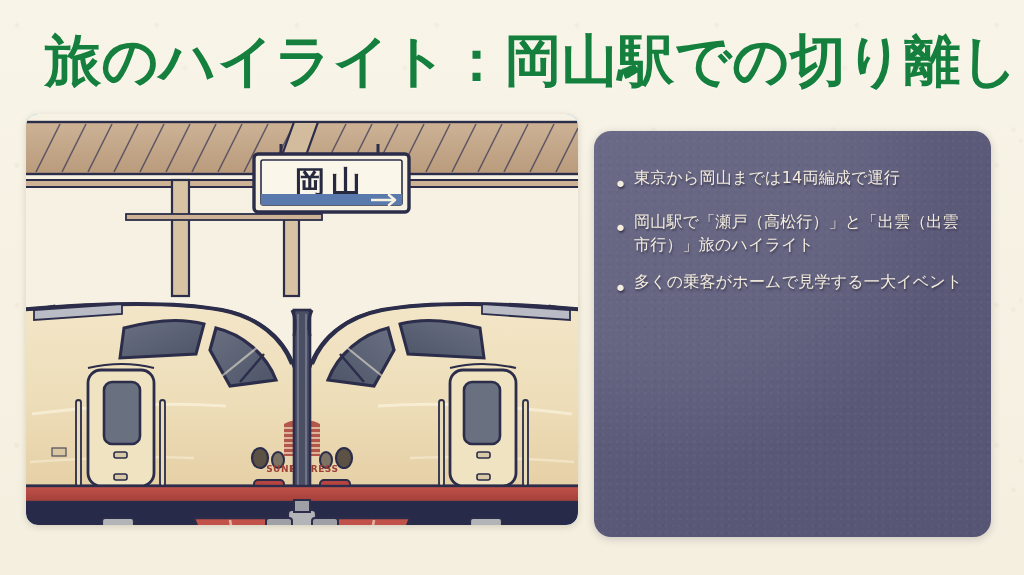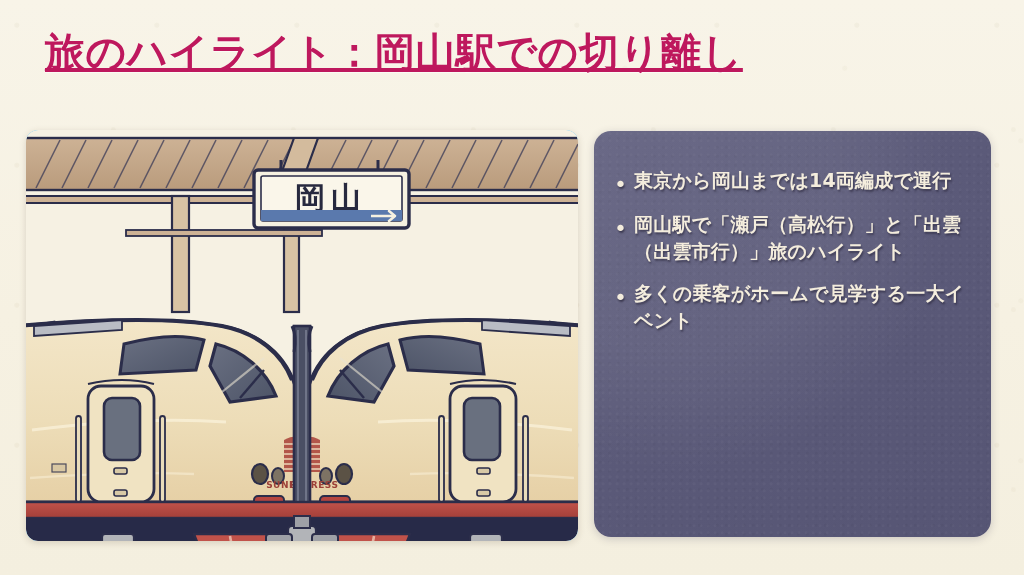--- a/index.html
+++ b/index.html
@@ -18,30 +18,29 @@
       radial-gradient(circle at 84% 31%, rgba(170,150,110,.05) 0 2px, transparent 3px),
       radial-gradient(circle at 38% 88%, rgba(170,150,110,.05) 0 2px, transparent 3px),
       linear-gradient(180deg,#f8f4e8 0%,#f6f1e2 55%,#f4efdf 100%);
     background-size: 140px 140px,180px 180px,220px 220px,160px 160px, 100% 100%;
   }
   #slide { position:relative; width:1024px; height:575px; z-index:1; }
 
   
   #page-title{
     position:absolute; left:45px; top:30px; width:940px;
-    font-size:40px; line-height:1.12; font-weight:700;
-    color:#be185d; letter-spacing:0.5px;
+    font-size:56px; line-height:1.12; font-weight:700;
+    color:#15803d; letter-spacing:0.5px;
     text-shadow:0 1px 0 rgba(255,255,255,.55);
     white-space:nowrap;
-    text-decoration:underline;
   }
 
   
   #illustration{
-    position:absolute; left:26px; top:130px; width:552px; height:411px;
+    position:absolute; left:26px; top:114px; width:552px; height:411px;
     border-radius:12px; overflow:hidden;
     background:#7dd3fc;
     box-shadow:0 2px 7px rgba(80,60,40,.18);
   }
   #illu-svg{ display:block; width:100%; height:100%; }
 
   
   #bullet-panel{
     position:absolute; left:594px; top:131px; width:397px; height:406px;
     border-radius:17px;
@@ -64,21 +63,21 @@
     position:relative; display:flex; align-items:flex-start;
     margin-bottom:15px; z-index:2;
   }
   .bullet-dot{
     flex:0 0 auto; width:20px; padding-top:7px;
     color:#f3ecdc; font-size:22px; line-height:1;
     text-shadow:1px 2px 2px rgba(25,22,40,.55);
   }
   .bullet-text{
     flex:1 1 auto;
-    color:#f4eddd; font-size:19px; line-height:1.42; font-weight:700;
+    color:#f4eddd; font-size:16px; line-height:1.42; font-weight:400;
     text-shadow:1px 2px 2px rgba(25,22,40,.5);
     letter-spacing:0.2px;
   }
 </style>
 </head>
 <body>
 
 <div id="paper-grain"></div>
 
 <div id="slide">

